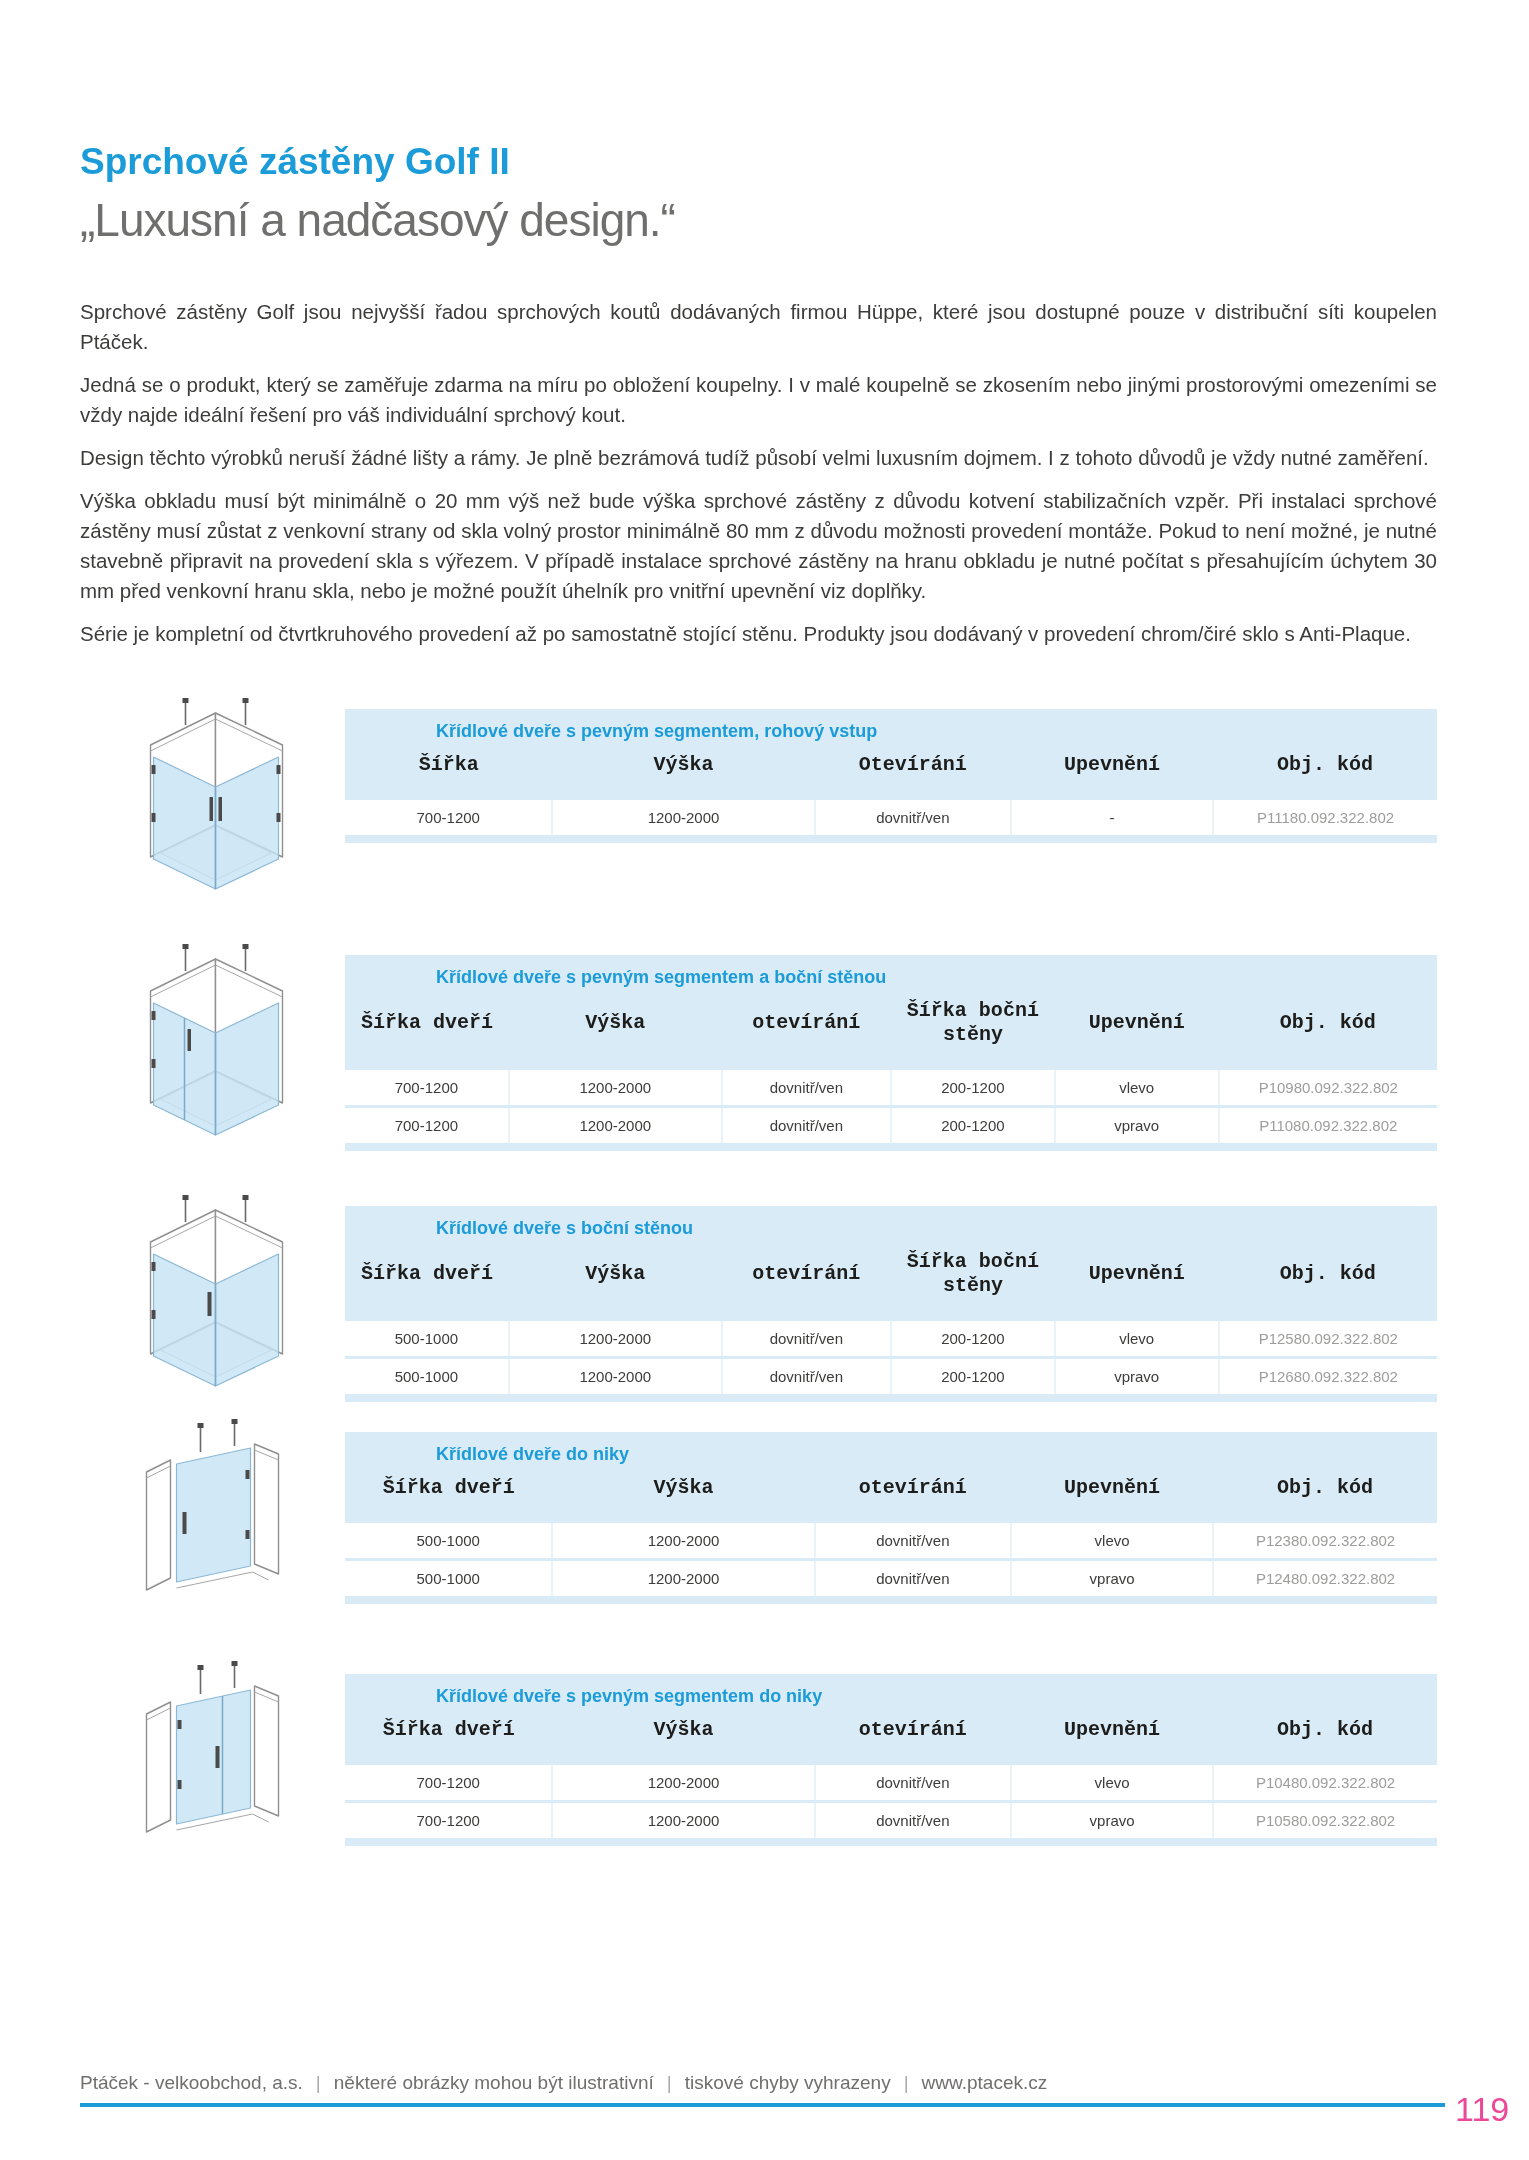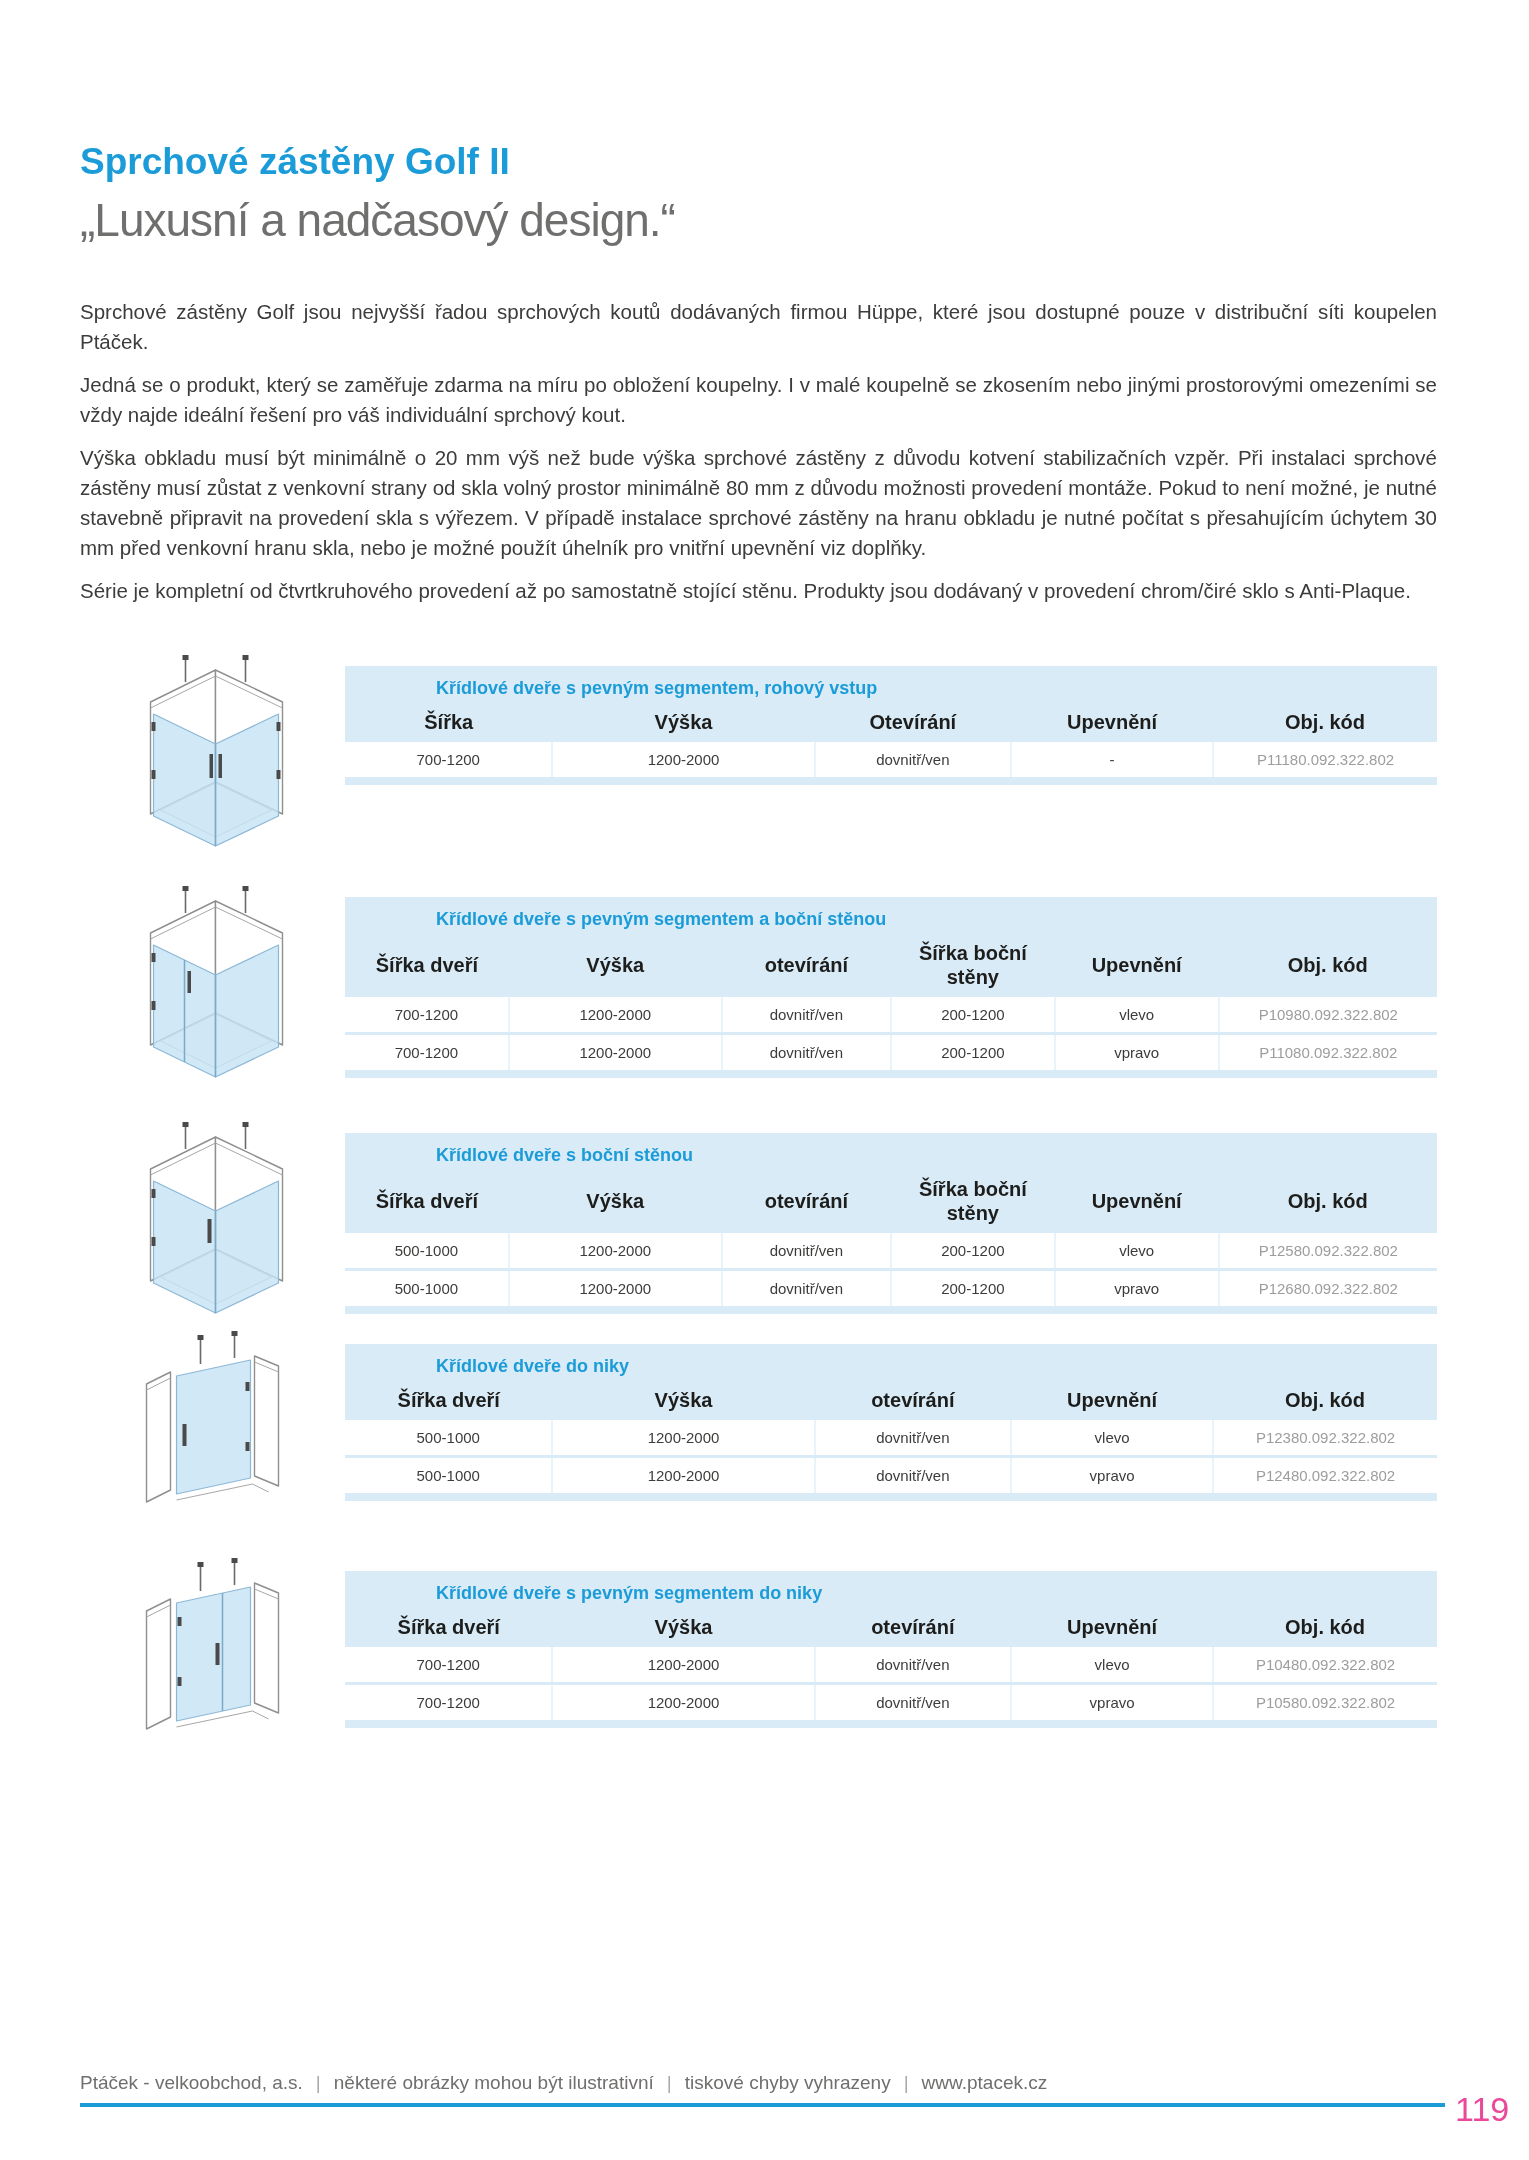--- a/index.html
+++ b/index.html
@@ -51,21 +51,21 @@
   .hw{fill:#4a4a4a;}
   .rod{stroke:#6a6a6a;stroke-width:1.6;}
   .tablewrap{background:#d9ebf7;padding-bottom:5px;}
   .section-title{
     padding:12px 10px 3px 44px;
     font-size:18px;font-weight:bold;color:#1b9cd8;margin-left:47px;
   }
   table{width:100%;border-collapse:collapse;table-layout:fixed;}
   th{
     background:#d9ebf7;font-size:20px;font-weight:bold;color:#1d1d1b;
-    text-align:center;vertical-align:middle;padding:8px 6px 8px 6px;line-height:1.2;
+    text-align:center;vertical-align:middle;padding:8px 6px 23px 6px;line-height:1.2;font-family:Liberation Mono, monospace;
   }
   td{
     background:#ffffff;font-size:15px;color:#3c3c3b;text-align:center;
     padding:9px 4px;border-bottom:3px solid #d9ebf7;border-left:2px solid #e9f3fa;
   }
   td:first-child{border-left:none;}
   td.code{color:#9d9d9c;}
   .cols5 col:nth-child(1){width:19%}
   .cols5 col:nth-child(2){width:24%}
   .cols5 col:nth-child(3){width:18%}
@@ -90,20 +90,21 @@
 <body>
 
 <div class="page">
 
   <h2 class="eyebrow">Sprchové zástěny Golf II</h2>
   <h1 class="big-title">„Luxusní a nadčasový design.“</h1>
 
   <div class="intro">
     <p>Sprchové zástěny Golf jsou nejvyšší řadou sprchových koutů dodávaných firmou Hüppe, které jsou dostupné pouze v distribuční síti koupelen Ptáček.</p>
     <p>Jedná se o produkt, který se zaměřuje zdarma na míru po obložení koupelny. I v malé koupelně se zkosením nebo jinými prostorovými omezeními se vždy najde ideální řešení pro váš individuální sprchový kout.</p>
+    <p>Design těchto výrobků neruší žádné lišty a rámy. Je plně bezrámová tudíž působí velmi luxusním dojmem. I z tohoto důvodů je vždy nutné zaměření.</p>
     <p>Výška obkladu musí být minimálně o 20 mm výš než bude výška sprchové zástěny z důvodu kotvení stabilizačních vzpěr. Při instalaci sprchové zástěny musí zůstat z venkovní strany od skla volný prostor minimálně 80 mm z důvodu možnosti provedení montáže. Pokud to není možné, je nutné stavebně připravit na provedení skla s výřezem. V případě instalace sprchové zástěny na hranu obkladu je nutné počítat s přesahujícím úchytem 30 mm před venkovní hranu skla, nebo je možné použít úhelník pro vnitřní upevnění viz doplňky.</p>
     <p>Série je kompletní od čtvrtkruhového provedení až po samostatně stojící stěnu. Produkty jsou dodávaný v provedení chrom/čiré sklo s Anti-Plaque.</p>
   </div>
 
   <div class="sections">
 
     <section class="product-section m1">
       <div class="art">
         <svg class="draw" viewBox="0 0 170 205">
           <line class="rod" x1="55" y1="30" x2="55" y2="6"></line>

